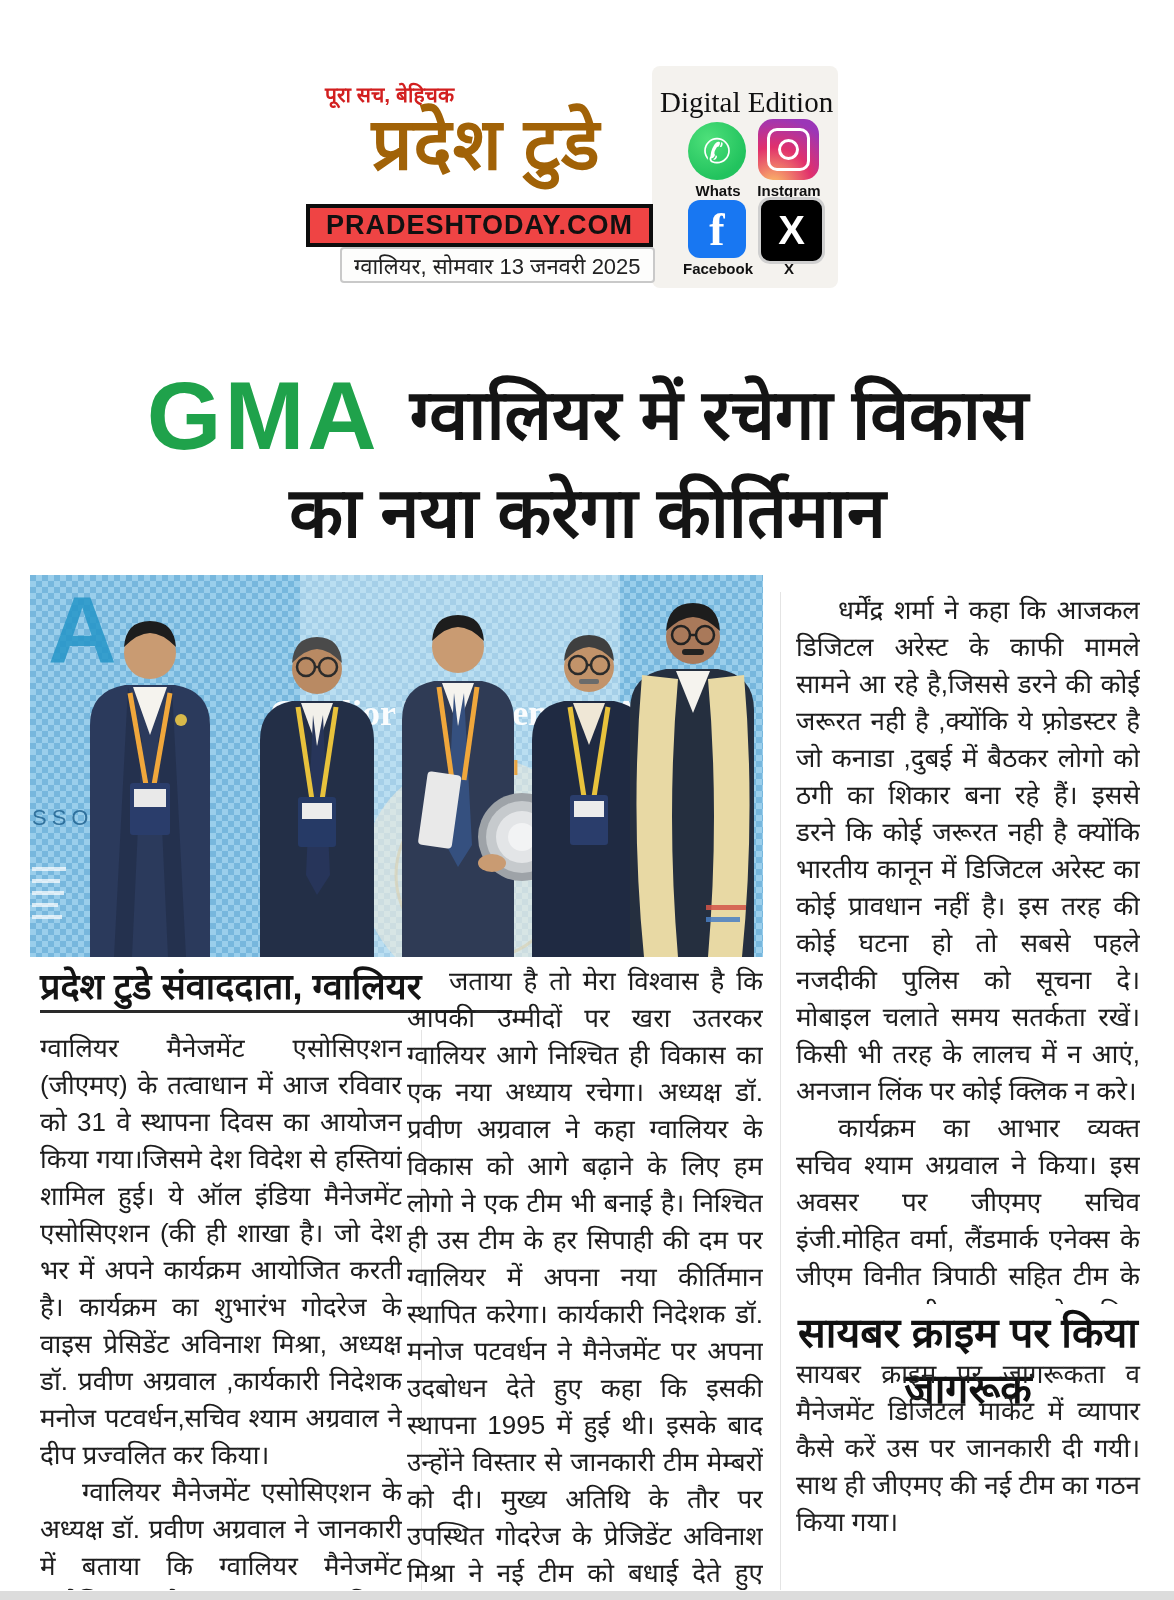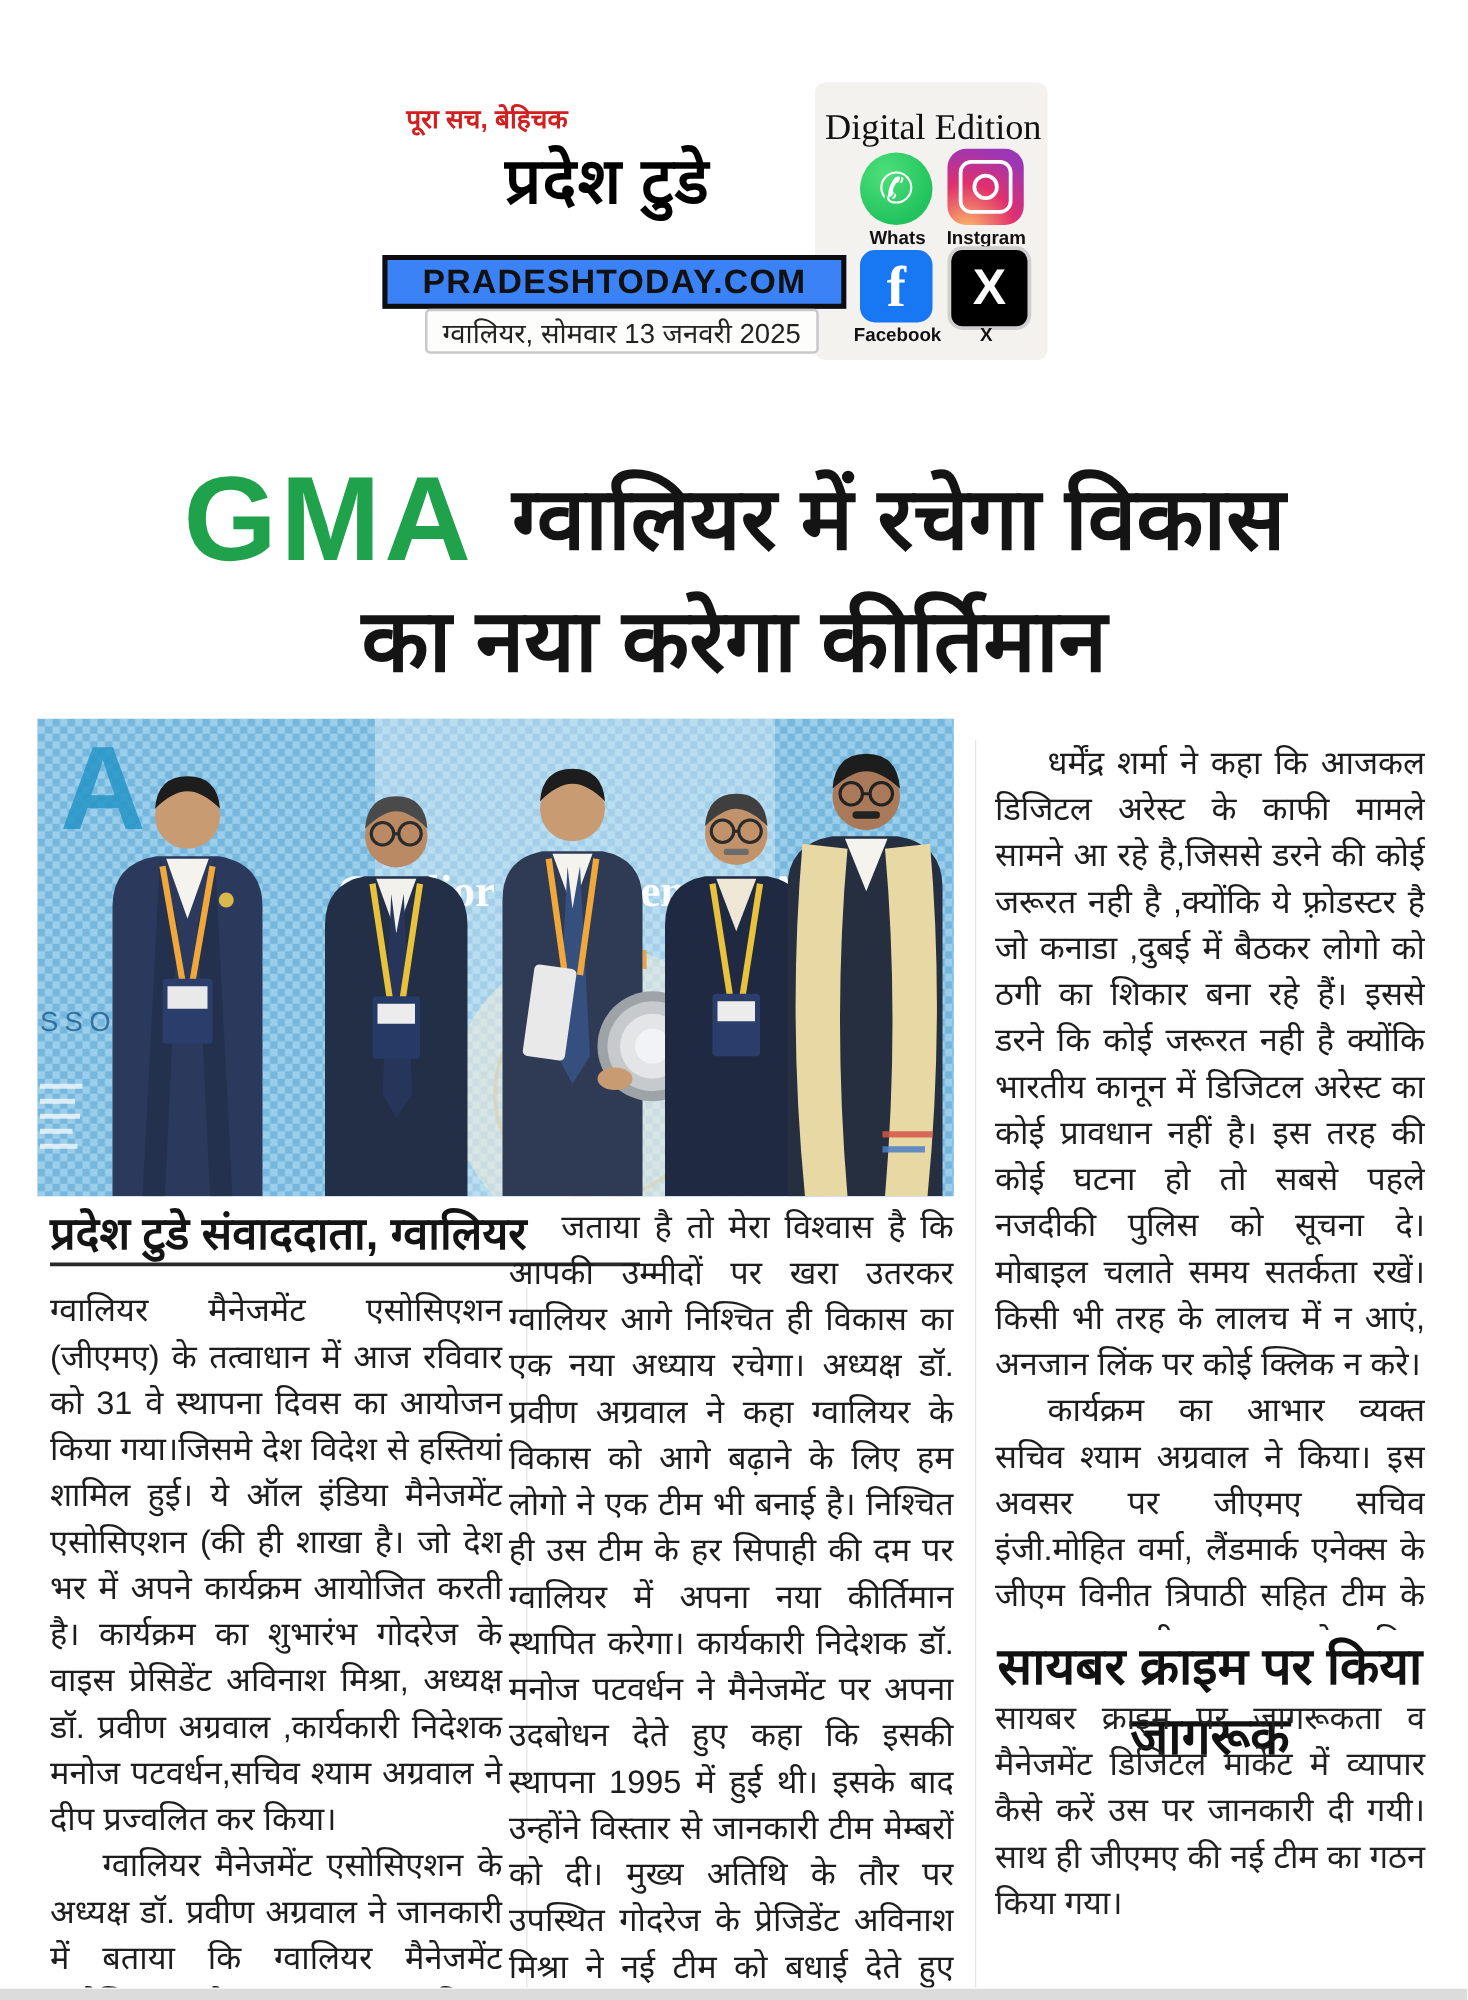--- a/index.html
+++ b/index.html
@@ -4,22 +4,22 @@
 <style>
   html,body{margin:0;padding:0;background:#ffffff;}
   #page{position:relative;width:1174px;height:1600px;background:#ffffff;overflow:hidden;
         font-family:"Liberation Sans","DejaVu Sans",sans-serif;color:#1c1c1c;}
   .abs{position:absolute;}
 
   
   #icons-bg{left:652px;top:66px;width:186px;height:222px;background:#f4f2ee;border-radius:8px;}
   #tagline{left:325px;top:80px;font-size:21px;font-weight:bold;color:#d21f1f;}
   #logo{left:300px;top:88px;width:372px;height:112px;display:flex;align-items:center;justify-content:center;
-        font-size:51px;font-weight:800;color:#000000;line-height:1;letter-spacing:1px;}
-  #site-box{left:306px;top:204px;border:4px solid #0d0d0d;background:#3b82f6;padding:2px 28px;
+        font-size:72px;font-weight:800;color:#a16207;line-height:1;letter-spacing:1px;}
+  #site-box{left:306px;top:204px;border:4px solid #0d0d0d;background:#ef4444;padding:2px 16px;
             font-size:27px;font-weight:800;letter-spacing:1px;color:#111;}
   #date-box{left:340px;top:247px;border:2px solid #c9c9c9;border-radius:4px;background:#fdfdfc;
             padding:1px 12px;font-size:22px;color:#222;}
   #digital-edition{left:660px;top:86px;font-family:"Liberation Serif","DejaVu Serif",serif;
                    font-size:29px;font-weight:normal;color:#111;}
   .icon-label{position:absolute;font-size:15px;font-weight:bold;color:#111;text-align:center;width:70px;}
   .soc{display:flex;align-items:center;justify-content:center;}
   #wa-icon{left:688px;top:122px;width:58px;height:58px;border-radius:50%;
            background:radial-gradient(circle at 35% 30%,#4ee07a,#22c35e 70%);color:#fff;font-size:34px;}
   #ig-icon{left:758px;top:119px;width:61px;height:61px;border-radius:15px;

